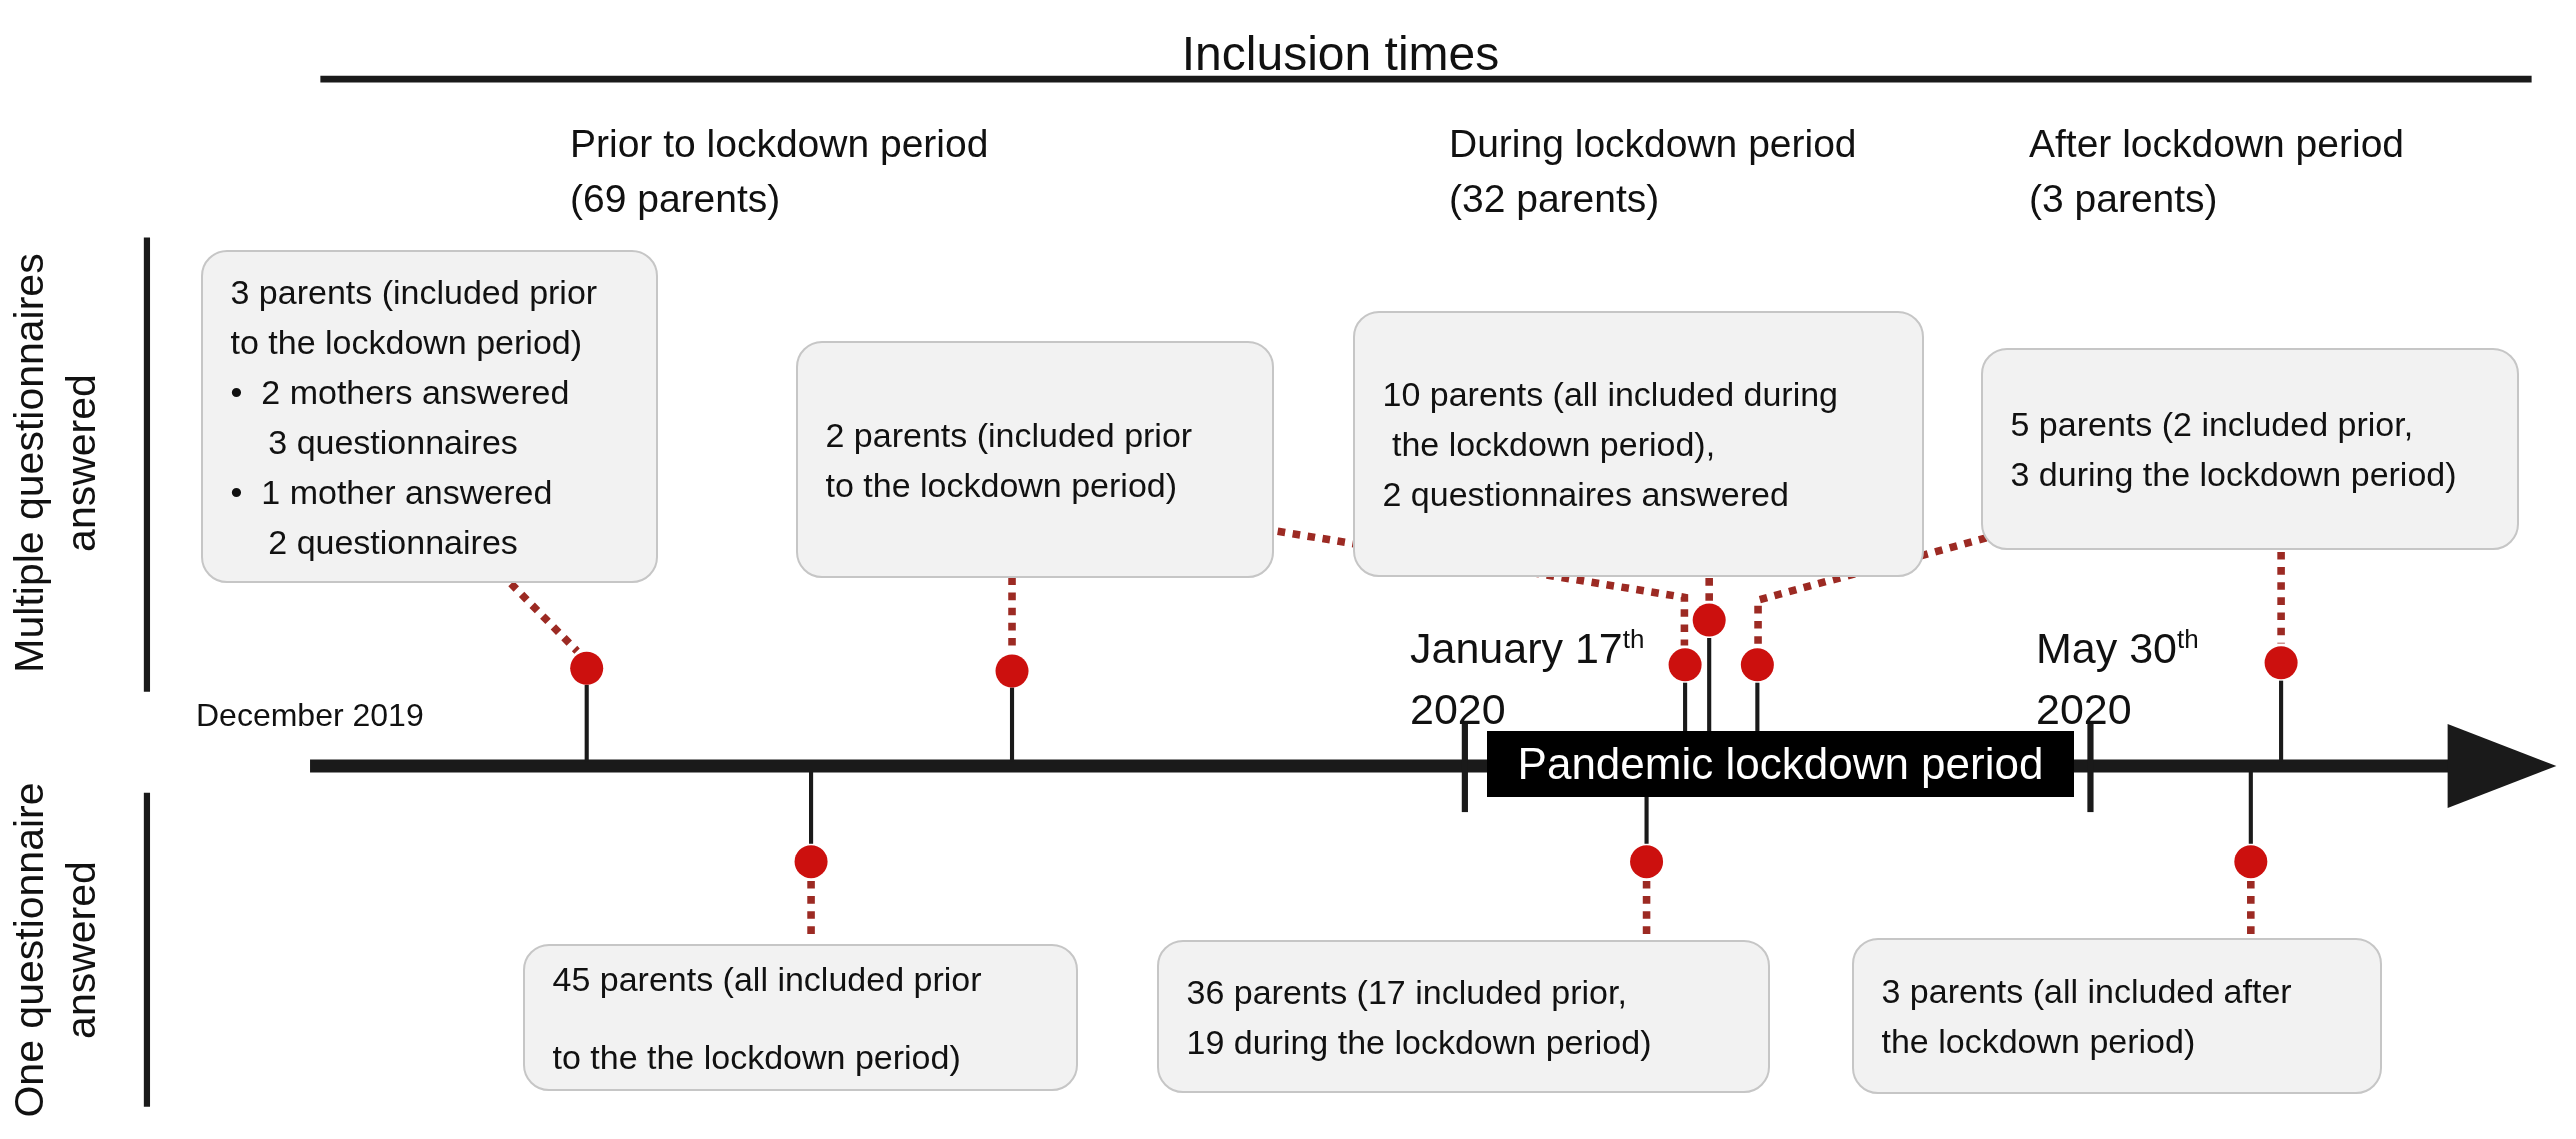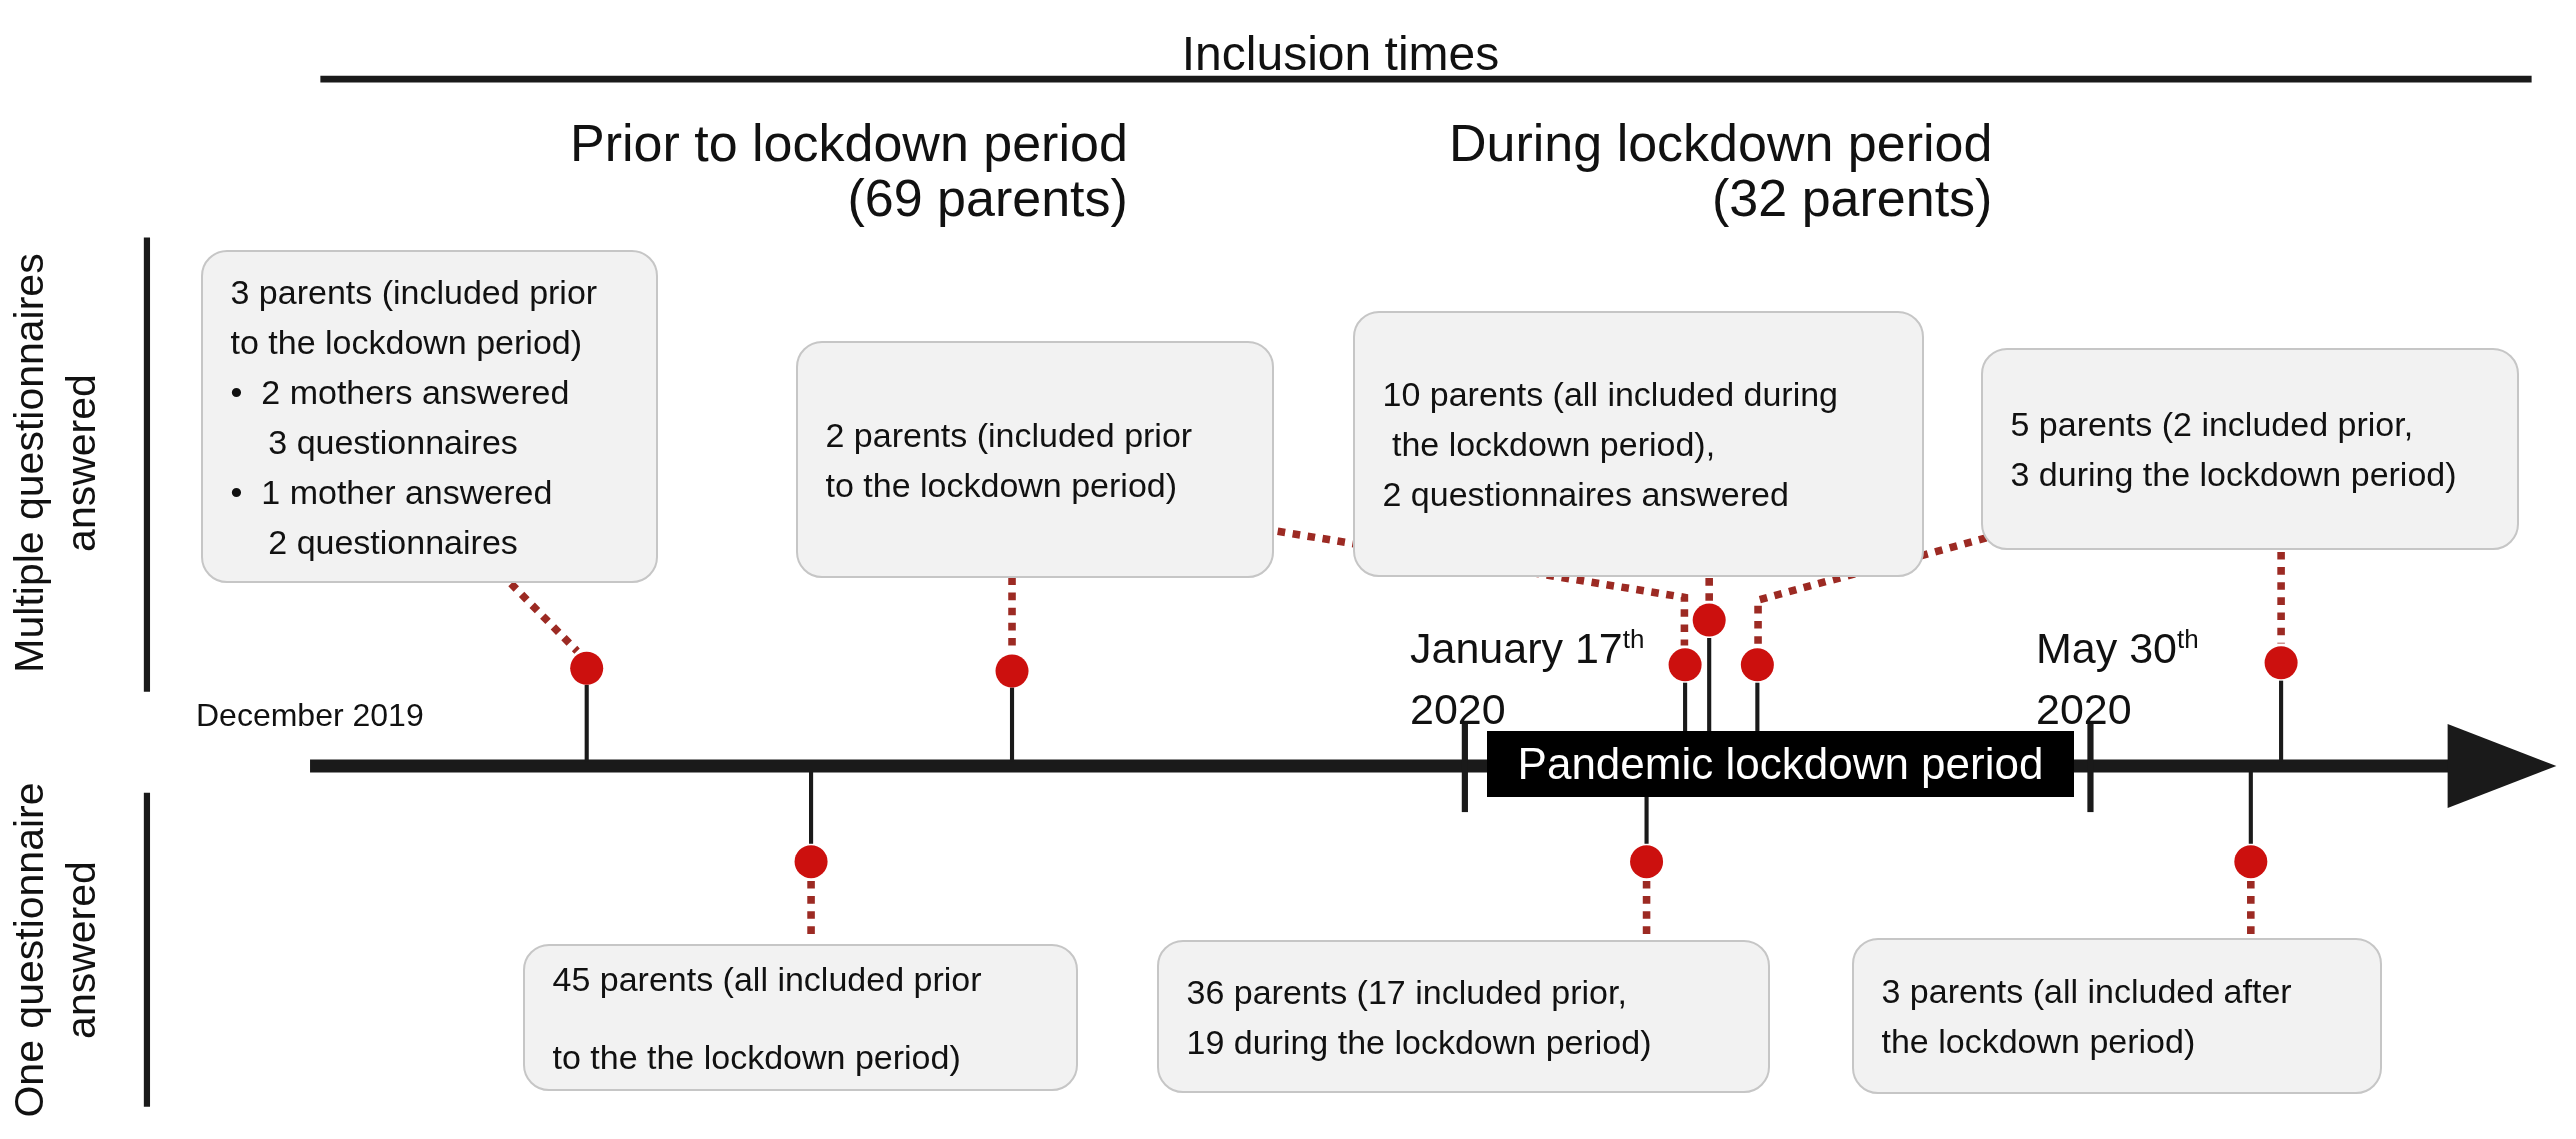--- a/index.html
+++ b/index.html
@@ -14,21 +14,21 @@
     --paper:#ffffff;
   }
   html,body{margin:0;padding:0;background:#fff;}
   .canvas{
     position:relative;width:2576px;height:1139px;background:var(--paper);
     font-family:"Liberation Sans",sans-serif;color:var(--text);overflow:hidden;
   }
   .abs{position:absolute;}
   svg.layer{position:absolute;left:0;top:0;}
   .title{font-size:48px;text-align:center;white-space:nowrap;}
-  .hdr{font-size:52px;line-height:55px;white-space:nowrap;text-align:right;}
+  .hdr{font-size:39px;line-height:55px;white-space:nowrap;}
   .vlabel{font-size:41px;line-height:52px;text-align:center;transform:rotate(-90deg);white-space:nowrap;}
   .datelab{font-size:43px;line-height:55px;white-space:nowrap;}
   .ord{font-size:26px;position:relative;top:-15px;}
   .startlab{font-size:32px;white-space:nowrap;text-align:center;}
   .callout{
     background:var(--box-fill);border:2.1px solid var(--box-border);border-radius:26px;
     display:flex;flex-direction:column;justify-content:center;
     padding-left:27.5px;box-sizing:border-box;
     font-size:34px;line-height:50px;
   }
@@ -97,20 +97,24 @@
   <div class="abs title" style="left:1134px;top:26px;width:413px;">Inclusion times</div>
 
   <div class="abs hdr" style="left:570px;top:116px;">
     <div>Prior to lockdown period</div>
     <div>(69 parents)</div>
   </div>
   <div class="abs hdr" style="left:1449px;top:116px;">
     <div>During lockdown period</div>
     <div>(32 parents)</div>
   </div>
+  <div class="abs hdr" style="left:2029px;top:116px;">
+    <div>After lockdown period</div>
+    <div>(3 parents)</div>
+  </div>
 
   <div class="abs vlabel" style="left:-180px;top:408px;width:475px;height:110px;">
     <div>Multiple questionnaires</div>
     <div>answered</div>
   </div>
   <div class="abs vlabel" style="left:-114px;top:895px;width:344px;height:110px;">
     <div>One questionnaire</div>
     <div>answered</div>
   </div>
 

